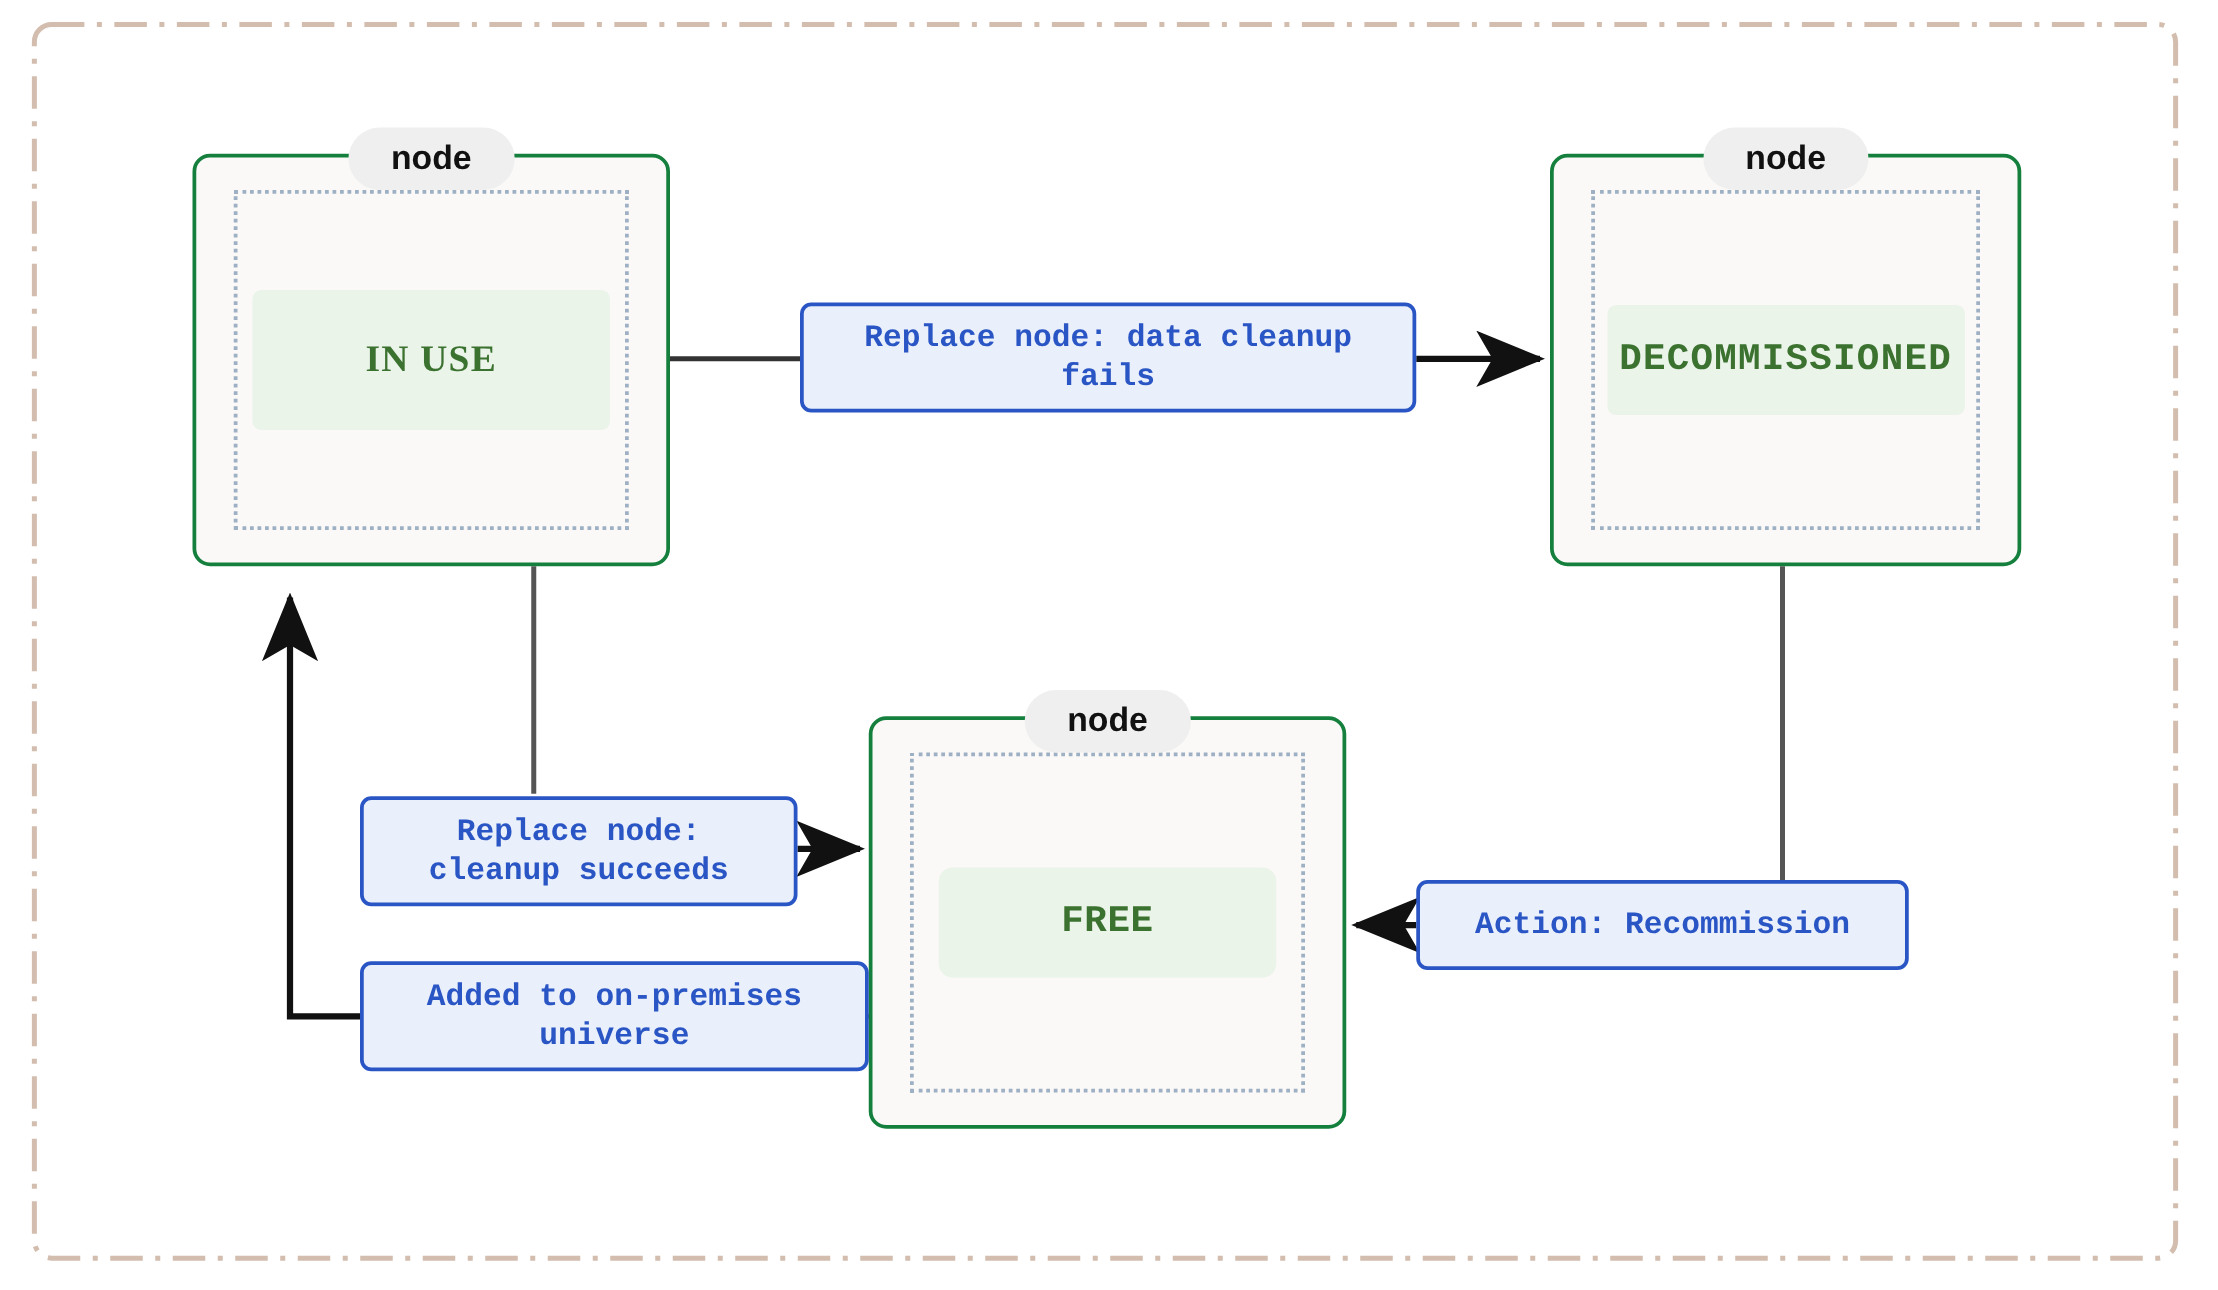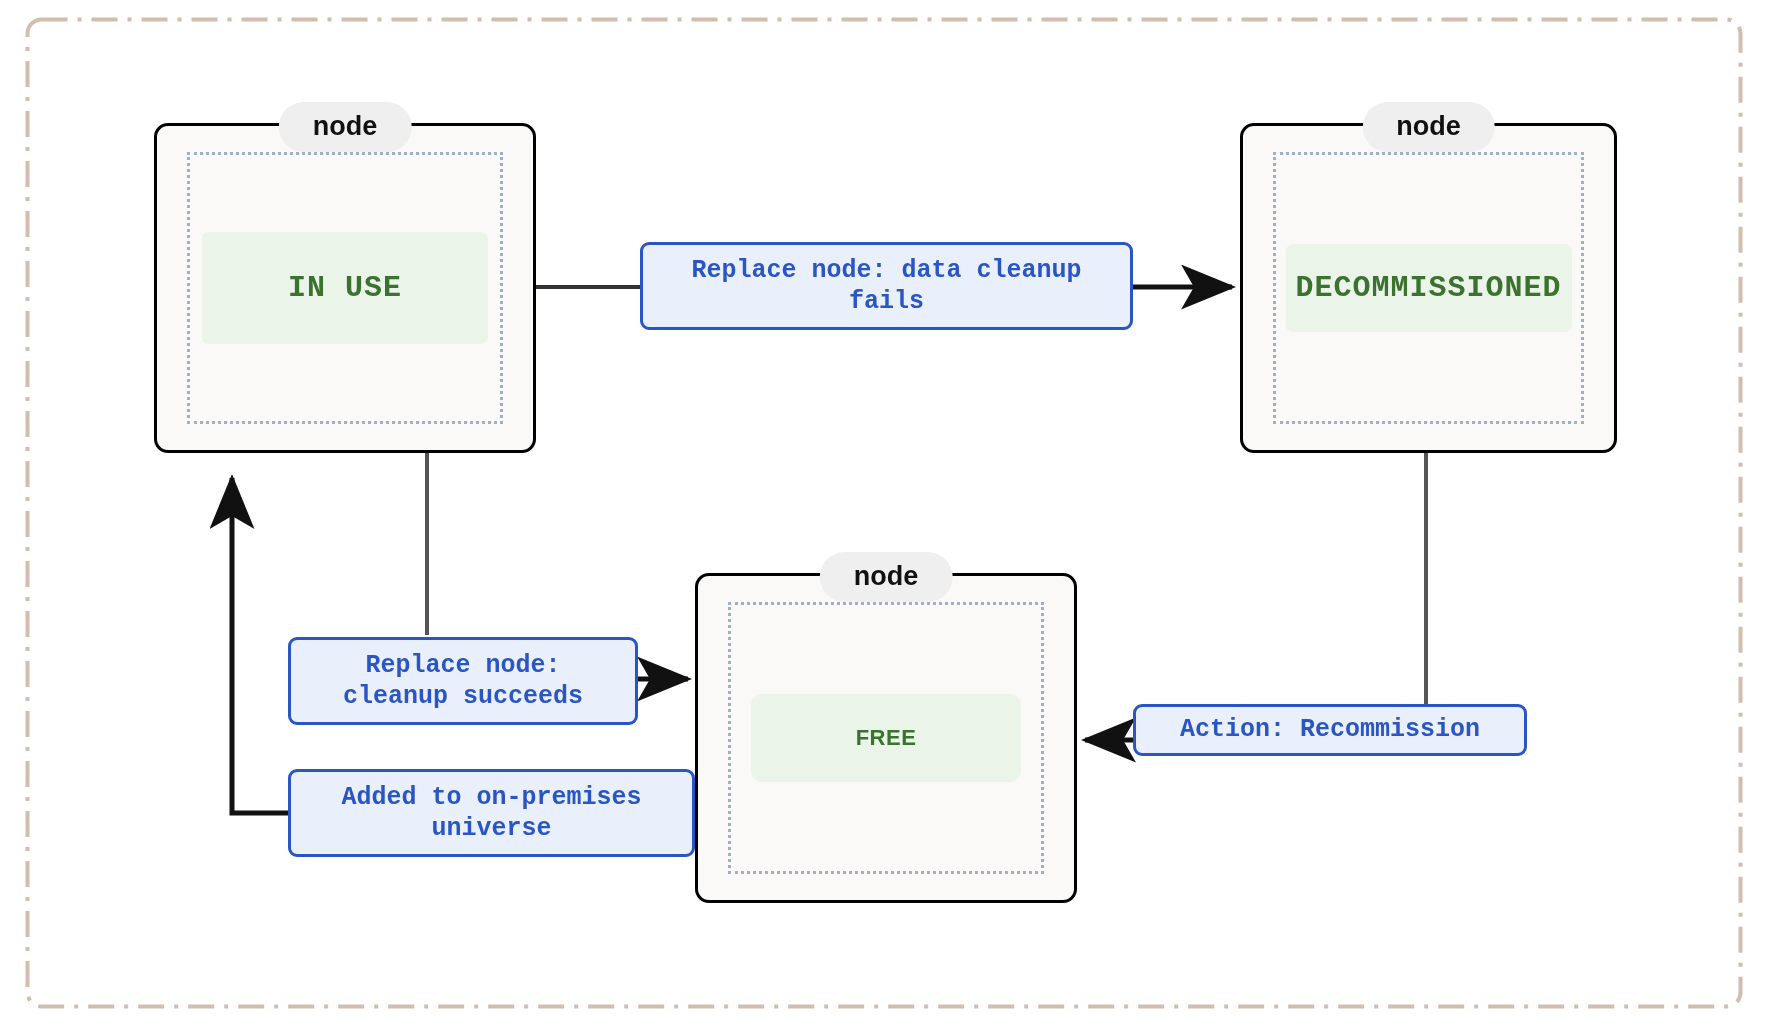--- a/index.html
+++ b/index.html
@@ -24,21 +24,21 @@
     width: 1774px;
     height: 1032px;
     pointer-events: none;
   }
 
   
   .node-box {
     position: absolute;
     box-sizing: border-box;
     background: #faf9f7;
-    border: 3px solid #000000;
+    border: 3px solid #15803d;
     border-radius: 14px;
   }
   .node-inner {
     position: absolute;
     left: 30px;
     right: 30px;
     top: 26px;
     bottom: 26px;
     border: 3px dotted #9db0c4;
     box-sizing: border-box;
@@ -73,30 +73,30 @@
     white-space: nowrap;
     box-sizing: border-box;
   }
   .state-chip.mono {
     font-family: "Liberation Mono", "DejaVu Sans Mono", monospace;
     font-weight: bold;
     font-size: 30px;
     letter-spacing: 1px;
   }
   .state-chip.sans {
-    font-family: Liberation Sans, sans-serif;
-    font-weight: bold;
-    font-size: 22px;
+    font-family: Liberation Mono, monospace;
+    font-weight: bold;
+    font-size: 30px;
     letter-spacing: 0.5px;
     border-radius: 11px;
   }
 
   
   #node-in-use       { left: 154px;  top: 123px; width: 382px;  height: 330px; }
-  #node-in-use .state-chip { width: 286px; height: 112px; }
+  #node-in-use .state-chip { width: 286px; height: 112px; font-family: Liberation Serif, serif; }
 
   #node-decommissioned { left: 1240px; top: 123px; width: 377px; height: 330px; }
   #node-decommissioned .state-chip { width: 286px; height: 88px; }
 
   #node-free         { left: 695px;  top: 573px; width: 382px;  height: 330px; }
   #node-free .state-chip { width: 270px; height: 88px; }
 
   
   .edge-label {
     position: absolute;
@@ -113,21 +113,21 @@
     align-items: center;
     justify-content: center;
     padding: 6px 14px;
     white-space: pre-line;
     z-index: 6;
     font-weight: bold;
   }
   #label-cleanup-fails      { left: 640px;  top: 242px; width: 493px;  height: 88px; }
   #label-cleanup-succeeds   { left: 288px;  top: 637px; width: 350px;  height: 88px; }
   #label-added-on-prem      { left: 288px;  top: 769px; width: 407px;  height: 88px; }
-  #label-recommission       { left: 1133px; top: 704px; width: 394px;  height: 52px; }
+  #label-recommission       { left: 1133px; top: 704px; width: 394px;  height: 72px; }
 
   
   #edges {
     position: absolute;
     left: 0;
     top: 0;
     width: 1774px;
     height: 1032px;
     pointer-events: none;
     z-index: 2;

